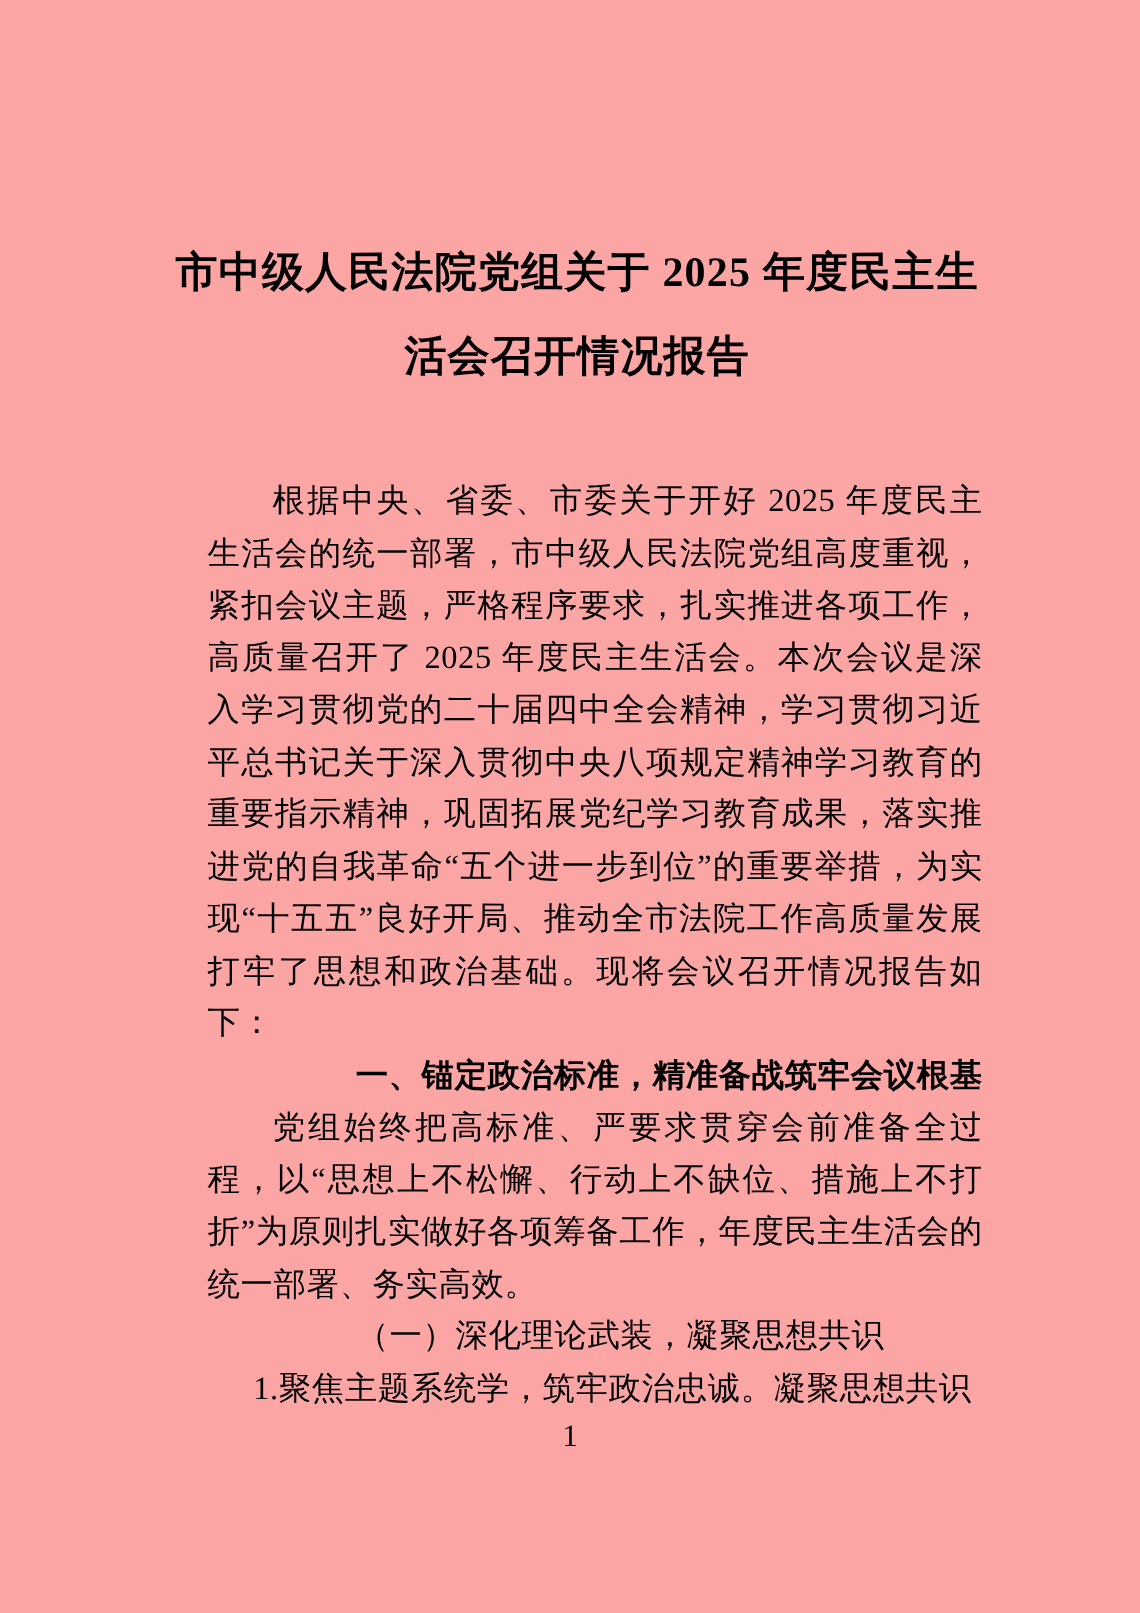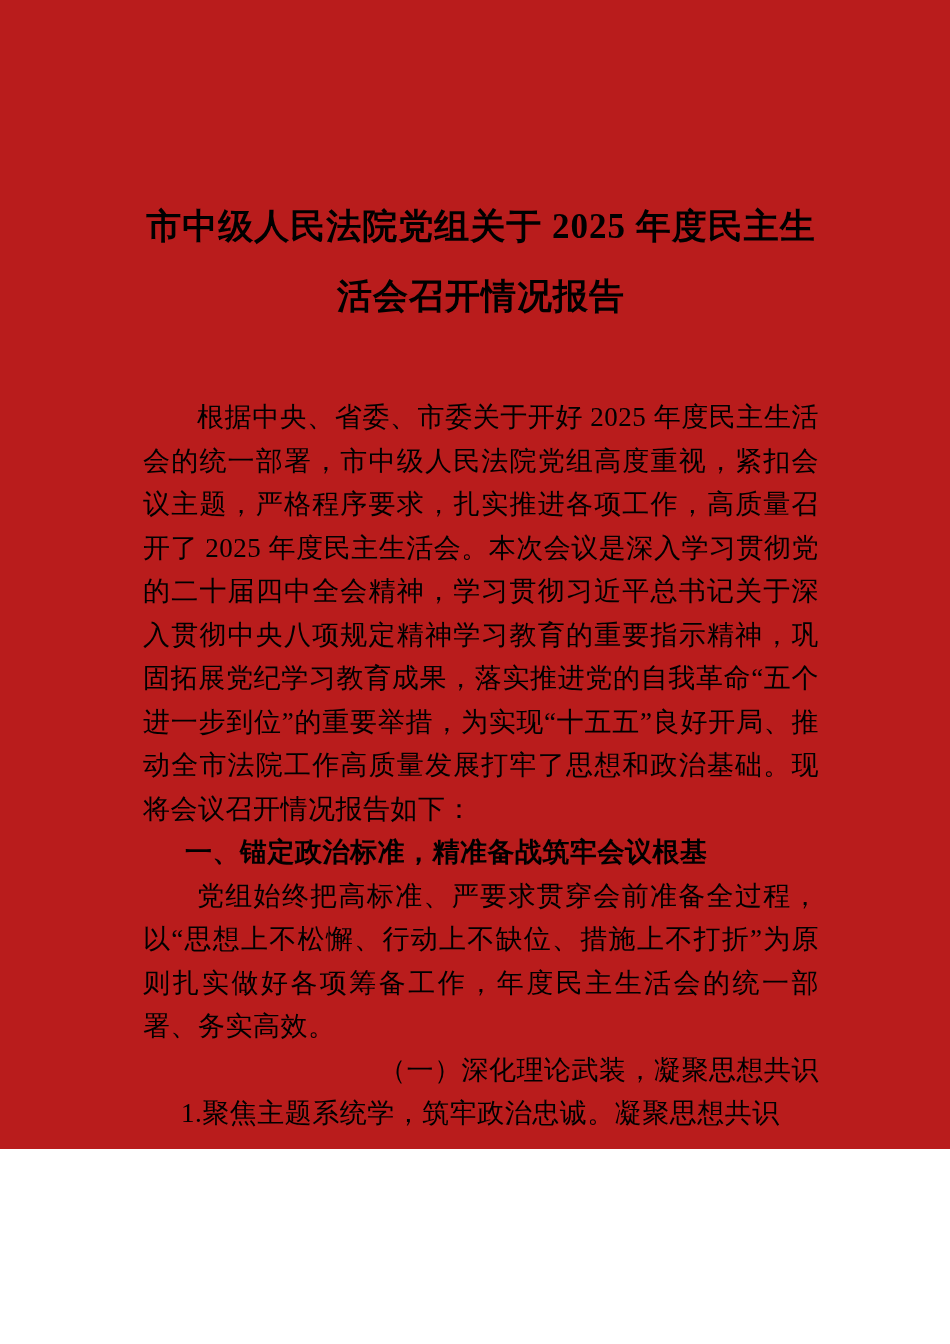--- a/index.html
+++ b/index.html
@@ -3,22 +3,22 @@
 <meta charset="utf-8">
 <style>
   html, body {
     margin: 0;
     padding: 0;
     background: #ffffff;
   }
   .page {
     position: relative;
     width: 950px;
-    height: 1149px;
-    background: #b91c1c;
+    height: 1344px;
+    background: #fca5a5;
     color: #000000;
     overflow: hidden;
     font-family: "Liberation Serif", serif;
   }
   .content {
     position: absolute;
     left: 143px;
     top: 192px;
     width: 676px;
   }
@@ -27,44 +27,45 @@
     font-family: "Liberation Serif", serif;
     font-weight: bold;
     font-size: 35px;
     line-height: 70px;
     text-align: center;
     letter-spacing: 1px;
     color: #000000;
   }
   .body-text {
     margin-top: 64px;
+    margin-left: 30px;
   }
   .para {
     margin: 0;
     font-size: 27px;
     line-height: 43.5px;
     text-align: justify;
     text-justify: inter-character;
     letter-spacing: 0.5px;
     color: #000000;
   }
   .para.body-para {
     text-indent: 54px;
     font-family: "Liberation Serif", serif;
   }
   .para.heading1 {
     text-indent: 42px;
     font-family: "Liberation Sans", sans-serif;
     font-weight: bold;
-    text-align: left;
+    text-align: right;
   }
   .para.heading2 {
     text-indent: 42px;
     font-family: "Liberation Serif", serif;
-    text-align: right;
+    text-align: center;
   }
   .para.numbered {
     text-indent: 38px;
     font-family: "Liberation Serif", serif;
     text-align: left;
   }
   .run-bold {
     font-weight: normal;
   }
   .run-regular {

